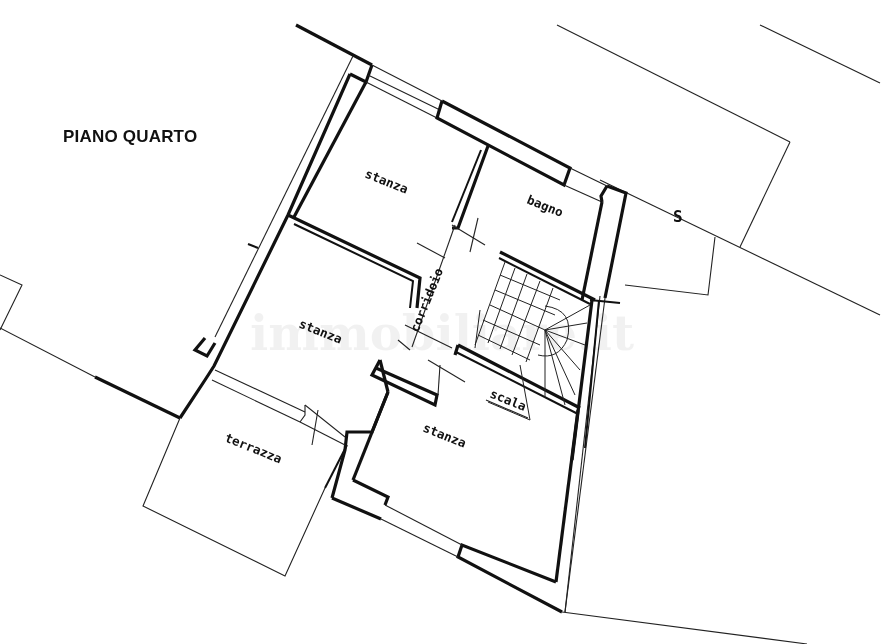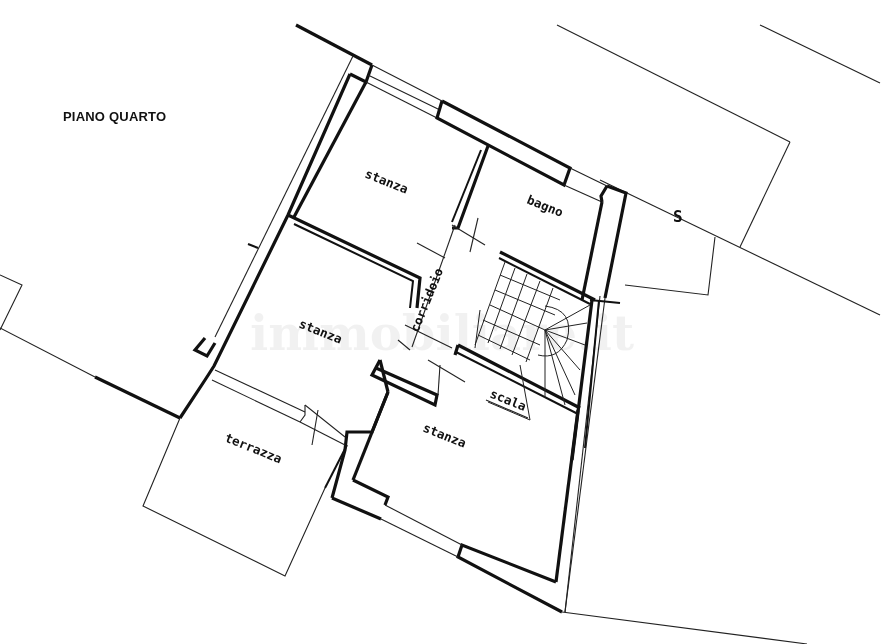--- a/index.html
+++ b/index.html
@@ -1,18 +1,18 @@
 <!DOCTYPE html>
 <html><head>
   <meta charset="utf-8">
   <style>
     html, body { margin: 0; padding: 0; background: #ffffff; }
     body { width: 884px; height: 644px; overflow: hidden; position: relative; font-family: "DejaVu Sans", sans-serif; }
     #plan { position: absolute; left: 0; top: 0; width: 884px; height: 644px; }
-    .title { position: absolute; left: 63px; top: 109px; font-family: "Liberation Sans", sans-serif; font-weight: bold; font-size: 13px; color: #111; letter-spacing: 0.2px; }
+    .title { position: absolute; left: 63px; top: 127px; font-family: "Liberation Sans", sans-serif; font-weight: bold; font-size: 17px; color: #111; letter-spacing: 0.2px; }
     .lbl { font-family: "DejaVu Sans Mono", monospace; font-weight: bold; font-size: 12.5px; fill: #111; }
     .thin { stroke: #222; stroke-width: 1.1; fill: none; }
     .thick { stroke: #111; stroke-width: 3.2; fill: none; stroke-linejoin: miter; }
     .med { stroke: #111; stroke-width: 2; fill: none; }
     .stair { stroke: #222; stroke-width: 1; fill: none; }
     .wm { font-family: "DejaVu Serif", serif; font-size: 48px; fill: #000; opacity: 0.05; font-weight: bold; }
   </style>
 </head>
 <body>
 

